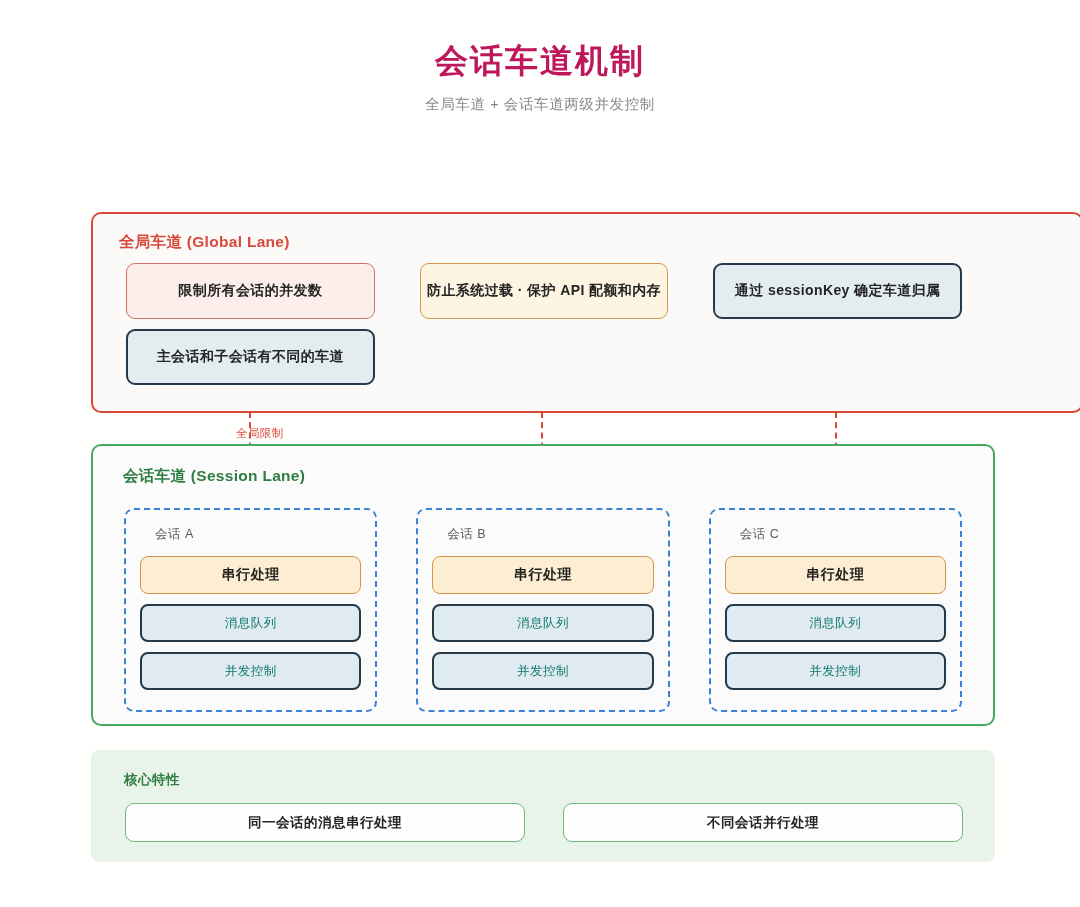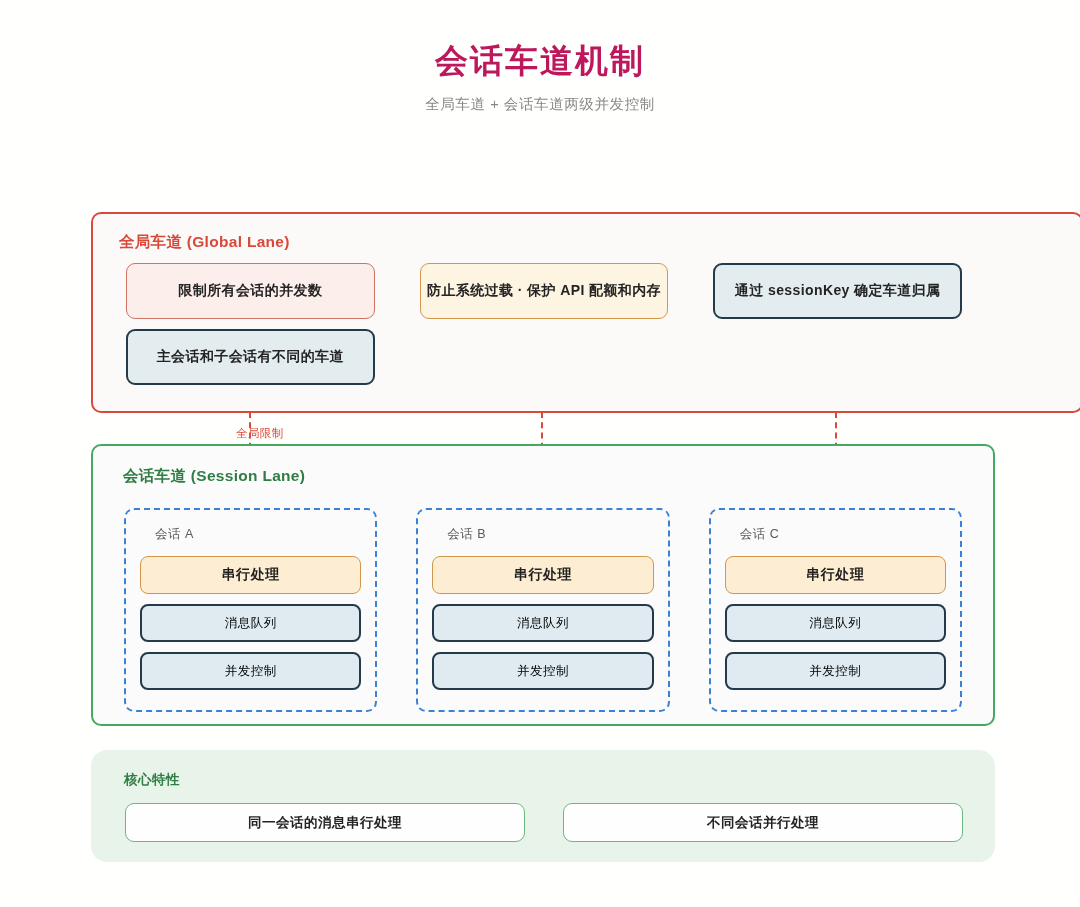--- a/index.html
+++ b/index.html
@@ -161,21 +161,21 @@
     border: 1.6px solid #d2974d;
     font-size: 14px;
     font-weight: bold;
     color: #201f1d;
     letter-spacing: 0.6px;
   }
   .scard-box.slate {
     background: #dfebf0;
     border: 2px solid #24394a;
     font-size: 12.5px;
-    color: #000000;
+    color: #0f766e;
     letter-spacing: 0.5px;
   }
 
   
   .arrow {
     position: absolute;
     top: 412px;
     width: 0;
     height: 0;
   }
@@ -206,21 +206,21 @@
   }
 
   
   .features {
     position: absolute;
     left: 91px;
     top: 750px;
     width: 904px;
     height: 112px;
     box-sizing: border-box;
-    border-radius: 16px;
+    border-radius: 8px;
     background: #e8f4e9;
   }
   .features-title {
     position: absolute;
     left: 33px;
     top: 21px;
     font-size: 13.5px;
     font-weight: bold;
     color: #2f7d43;
     letter-spacing: 0.5px;

